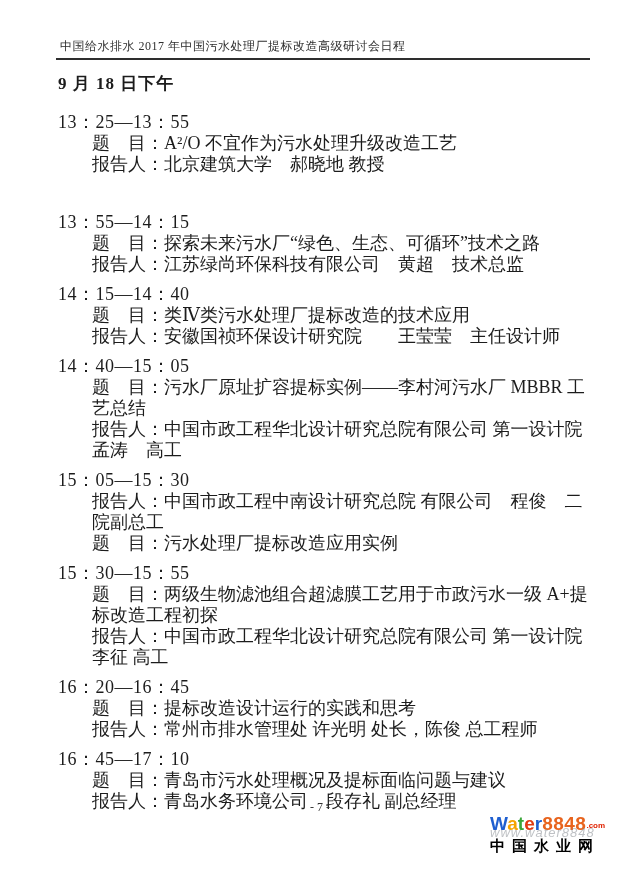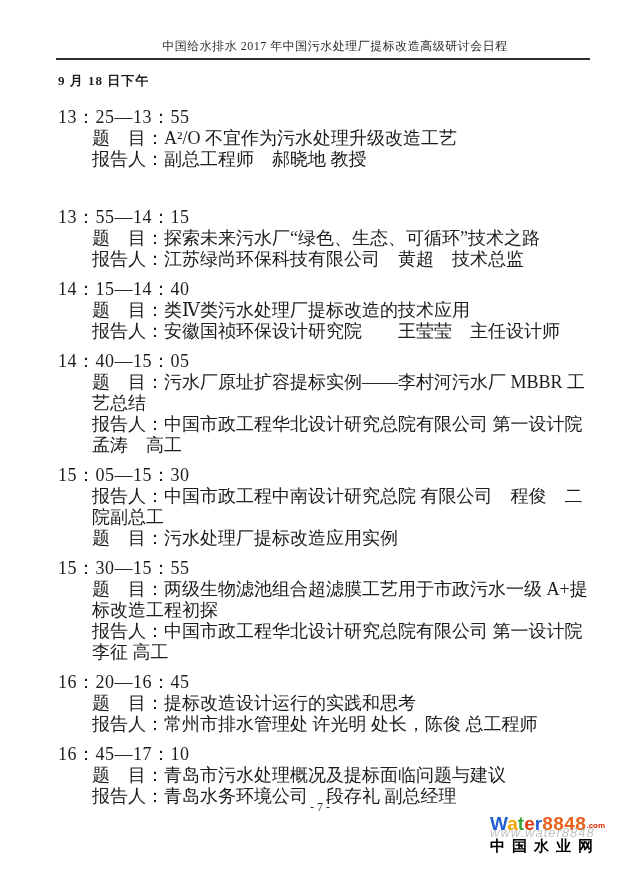--- a/index.html
+++ b/index.html
@@ -10,40 +10,40 @@
     background: #ffffff;
     font-family: "Liberation Serif", "DejaVu Serif", serif;
     color: #1c1c1c;
     overflow: hidden;
   }
   .doc-header {
     position: absolute;
     top: 38px;
     left: 60px;
     right: 30px;
-    text-align: center;
+    text-align: left;
     font-size: 12px;
     letter-spacing: 0.5px;
     color: #2e2e2e;
   }
   .header-rule {
     position: absolute;
     top: 58px;
     left: 56px;
     right: 50px;
     border-top: 2.5px solid #2e2e2e;
   }
   .content {
     position: absolute;
     top: 72px;
     left: 58px;
     right: 42px;
   }
   .section-title {
-    font-size: 13px;
+    font-size: 17px;
     font-weight: bold;
     margin: 0 0 17px 0;
     letter-spacing: 1px;
   }
   .session { font-size: 18px; line-height: 21px; margin-bottom: 9px; }
   .session.first-gap { margin-bottom: 37px; }
   .session-time { letter-spacing: 0.5px; }
   .session-line { padding-left: 34px; }
   .lbl { white-space: pre; }
   .page-number {
@@ -97,21 +97,21 @@
 
   <div class="doc-header">中国给水排水 2017 年中国污水处理厂提标改造高级研讨会日程</div>
   <div class="header-rule"></div>
 
   <div class="content">
     <h1 class="section-title">9 月 18 日下午</h1>
 
     <div class="session first-gap">
       <div class="session-time">13：25—13：55</div>
       <div class="session-line"><span class="lbl">题　目：</span><span>A²/O 不宜作为污水处理升级改造工艺</span></div>
-      <div class="session-line"><span class="lbl">报告人：</span><span>副总工程师　郝晓地 教授</span></div>
+      <div class="session-line"><span class="lbl">报告人：</span><span>北京建筑大学　郝晓地 教授</span></div>
     </div>
 
     <div class="session">
       <div class="session-time">13：55—14：15</div>
       <div class="session-line"><span class="lbl">题　目：</span><span>探索未来污水厂“绿色、生态、可循环”技术之路</span></div>
       <div class="session-line"><span class="lbl">报告人：</span><span>江苏绿尚环保科技有限公司　黄超　技术总监</span></div>
     </div>
 
     <div class="session">
       <div class="session-time">14：15—14：40</div>

